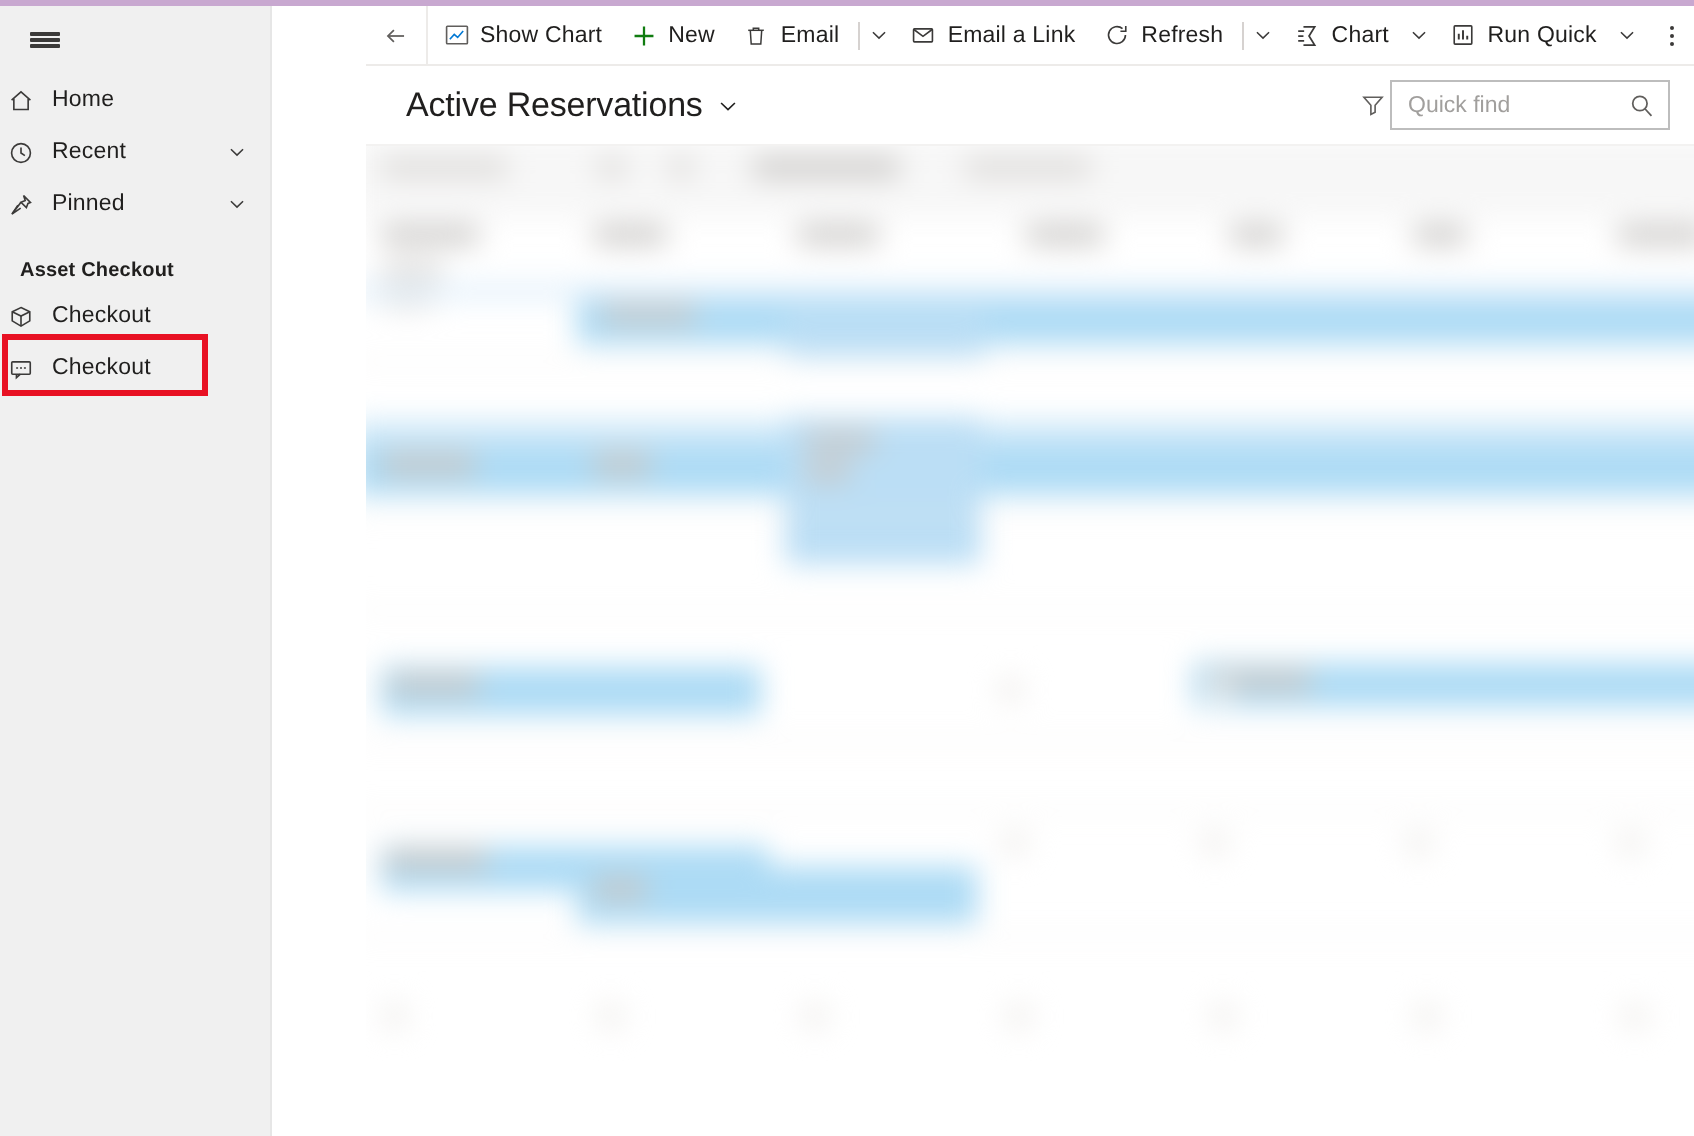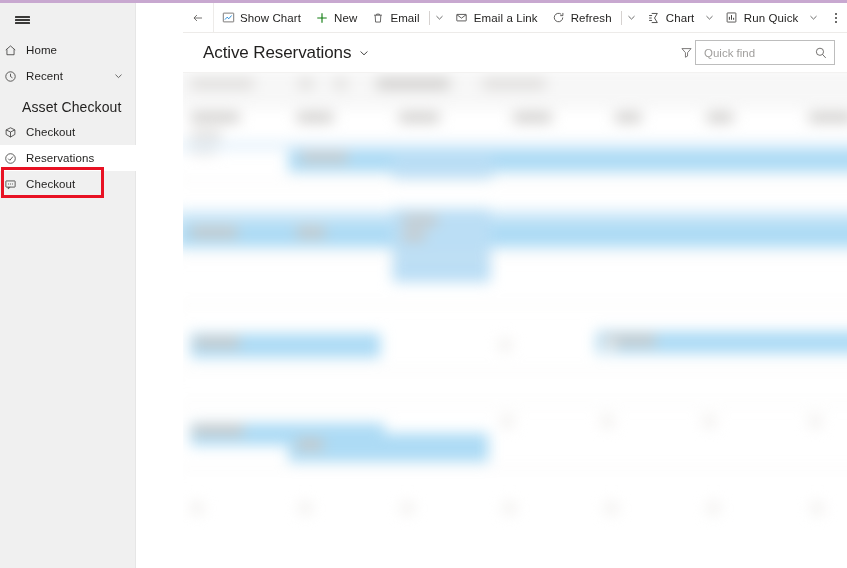--- a/index.html
+++ b/index.html
@@ -69,23 +69,23 @@
     color: #3b3a39;
     display: flex; align-items: center;
   }
   .nav-item.selected {
     background: #ffffff;
   }
 
   .group-header {
     height: 30px;
     display: flex; align-items: flex-end;
-    padding: 0 0 4px 22px;
-    font-size: 14px;
-    font-weight: normal;
+    padding: 0 0 4px 10px;
+    font-size: 10px;
+    font-weight: bold;
     color: #201f1e;
     letter-spacing: .1px;
   }
 
   
   #annotation-box {
     position: absolute;
     left: 1px; top: 167px;
     width: 103px; height: 31px;
     border: 3px solid #e81123;
@@ -288,43 +288,49 @@
           </svg>
         </span>
         <span class="nav-label">Recent</span>
         <span class="chev">
           <svg width="11" height="11" viewBox="0 0 16 16" fill="none" stroke="currentColor" stroke-width="1.1">
             <path d="M3.6 6 8 10.3 12.4 6"></path>
           </svg>
         </span>
       </div>
 
+      <div class="nav-item">
+        <span class="nav-ico">
+          <svg width="13" height="13" viewBox="0 0 16 16" fill="none" stroke="currentColor" stroke-width="1">
+            <path d="M9.6 2.2 13.8 6.4l-1.5.6-1 2.6-3.3-3.3 2.6-1z"></path>
+            <path d="M8 6.3 2.6 13.4"></path>
+            <path d="M6.1 8.2 2.4 13.6l5.4-3.7"></path>
+          </svg>
+        </span>
+        <span class="nav-label">Pinned</span>
+        <span class="chev">
+          <svg width="11" height="11" viewBox="0 0 16 16" fill="none" stroke="currentColor" stroke-width="1.1">
+            <path d="M3.6 6 8 10.3 12.4 6"></path>
+          </svg>
+        </span>
+      </div>
 
       <div class="group-header">Asset Checkout</div>
 
       <div class="nav-item">
         <span class="nav-ico">
           <svg width="13" height="13" viewBox="0 0 16 16" fill="none" stroke="currentColor" stroke-width="1">
             <path d="M8 2.2 13.4 4.8v5.6L8 13.6 2.6 10.4V4.8z"></path>
             <path d="M2.6 4.8 8 7.4l5.4-2.6"></path>
             <path d="M8 7.4v6.2"></path>
           </svg>
         </span>
         <span class="nav-label">Checkout</span>
       </div>
 
-      <div class="nav-item selected">
-        <span class="nav-ico">
-          <svg width="13" height="13" viewBox="0 0 16 16" fill="none" stroke="currentColor" stroke-width="1">
-            <circle cx="8" cy="8" r="5.9"></circle>
-            <path d="M5.2 8.2 7.2 10.2 11 5.6"></path>
-          </svg>
-        </span>
-        <span class="nav-label">Reservations</span>
-      </div>
 
       <div class="nav-item">
         <span class="nav-ico">
           <svg width="13" height="13" viewBox="0 0 16 16" fill="none" stroke="currentColor" stroke-width="1">
             <rect x="2.3" y="3.6" width="11.4" height="7.6" rx="0.6"></rect>
             <path d="M5.2 11.2v2.1l2.4-2.1"></path>
             <path d="M5 7.4h1.2M7.4 7.4h1.2M9.8 7.4H11"></path>
           </svg>
         </span>
         <span class="nav-label">Checkout</span>

